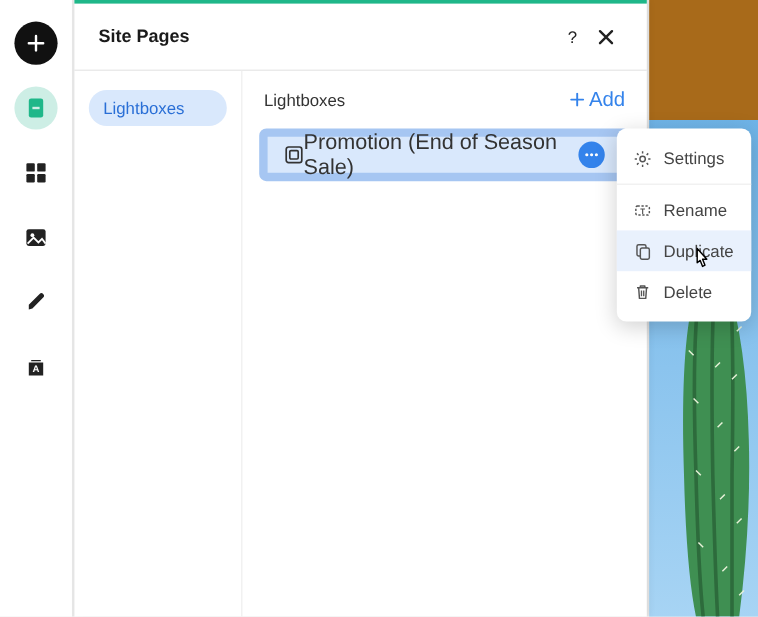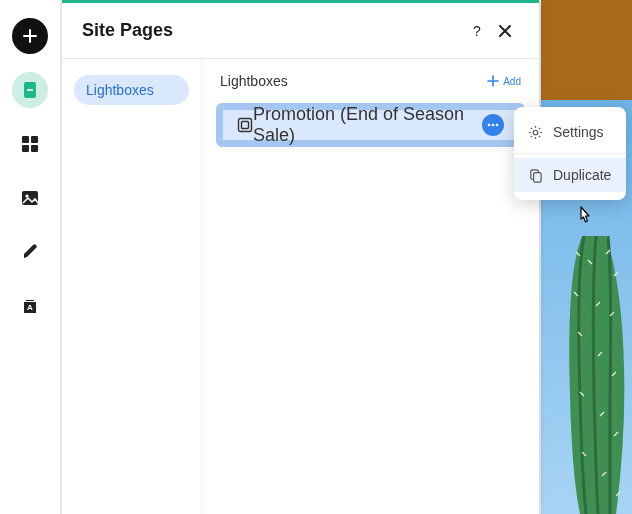--- a/index.html
+++ b/index.html
@@ -81,21 +81,21 @@
   z-index: 6;
 }
 .panel-header {
   height: 56px;
   display: flex;
   align-items: center;
   padding: 0 20px;
   border-bottom: 1px solid #e5e5e5;
 }
 .panel-title {
-  font-size: 18px;
+  font-size: 15px;
   font-weight: 700;
   color: #1a1a1a;
   flex: 1;
 }
 .header-icon {
   width: 28px;
   height: 28px;
   display: flex;
   align-items: center;
   justify-content: center;
@@ -134,21 +134,21 @@
   margin-bottom: 14px;
   padding: 0 4px;
 }
 .main-title {
   font-size: 14px;
   color: #333;
   flex: 1;
 }
 .add-btn {
   color: #3483eb;
-  font-size: 10px;
+  font-size: 17px;
   cursor: pointer;
   display: flex;
   align-items: center;
   gap: 4px;
 }
 .list-item {
   display: flex;
   align-items: center;
   height: 44px;
   border: 7px solid #737373;
@@ -336,26 +336,40 @@
 
 <div class="context-menu">
   <div class="menu-item">
     <svg width="15" height="15" viewBox="0 0 16 16">
         <circle cx="8" cy="8" r="2.4" fill="none" stroke="#555" stroke-width="1.3"></circle>
         <path d="M8 1v2M8 13v2M1 8h2M13 8h2M3 3l1.4 1.4M11.6 11.6 13 13M13 3l-1.4 1.4M4.4 11.6 3 13" stroke="#555" stroke-width="1.3"></path>
       </svg>
     <span>Settings</span>
   </div>
   <div class="menu-divider"></div>
+  <div class="menu-item">
+    <svg width="15" height="15" viewBox="0 0 16 16">
+        <rect x="2" y="4" width="12" height="8" rx="1.5" fill="none" stroke="#555" stroke-width="1.3" stroke-dasharray="2 1.5"></rect>
+        <text x="8" y="11" text-anchor="middle" font-size="7" fill="#555" font-weight="600">T</text>
+      </svg>
+    <span>Rename</span>
+  </div>
   <div class="menu-item hover">
     <svg width="15" height="15" viewBox="0 0 16 16">
         <rect x="3" y="2" width="8" height="10" rx="1.5" fill="none" stroke="#555" stroke-width="1.3"></rect>
         <rect x="6" y="5" width="8" height="10" rx="1.5" fill="#e9f1fd" stroke="#555" stroke-width="1.3"></rect>
       </svg>
     <span>Duplicate</span>
   </div>
+  <div class="menu-item">
+    <svg width="15" height="15" viewBox="0 0 16 16">
+        <path d="M3 4h10M6 4V2.5h4V4M4.5 4l.7 9.5h5.6L11.5 4" fill="none" stroke="#555" stroke-width="1.3" stroke-linejoin="round"></path>
+        <path d="M7 6.5v5M9 6.5v5" stroke="#555" stroke-width="1.2"></path>
+      </svg>
+    <span>Delete</span>
+  </div>
 </div>
 
 <div class="cursor-pointer">
   <svg width="20" height="24" viewBox="0 0 20 24">
     <path d="M7 2 L7 14 L9.5 12 L11.5 17 L13.5 16 L11.5 11 L15 11 Z" fill="#fff" stroke="#000" stroke-width="1.2" stroke-linejoin="round"></path>
   </svg>
 </div>
 
 </body></html>

